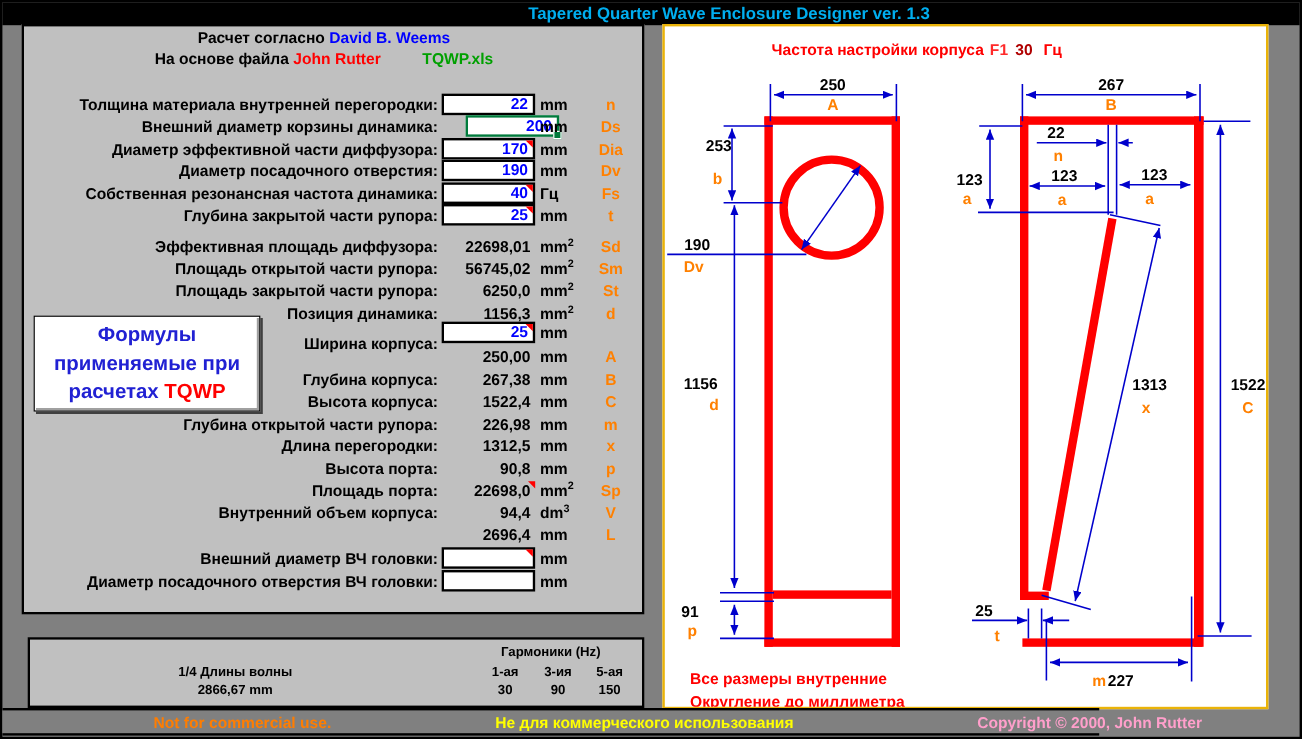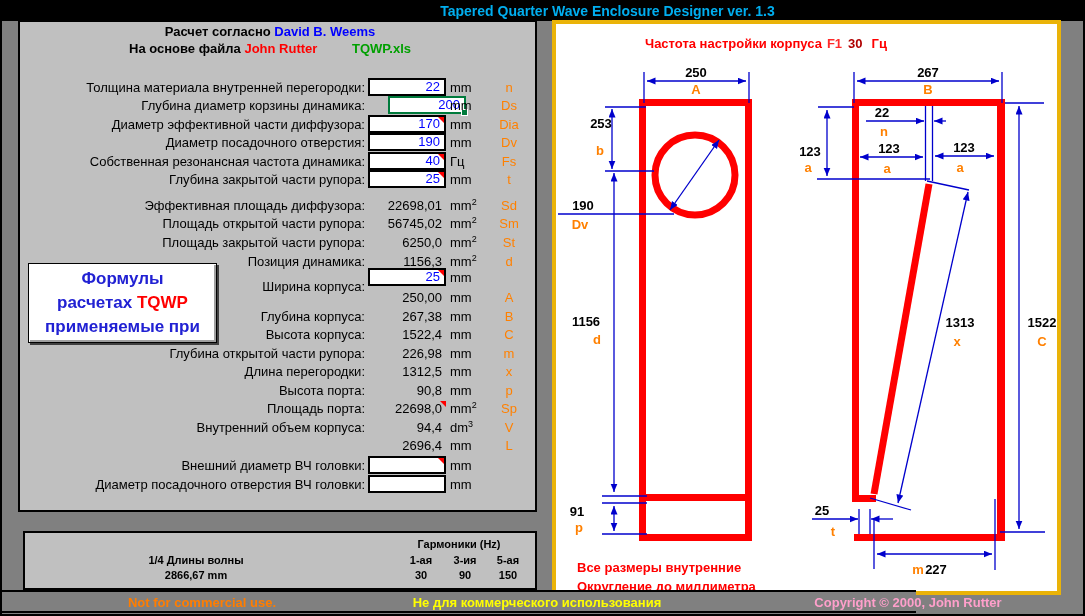--- a/index.html
+++ b/index.html
@@ -8,21 +8,21 @@
   
   #titlebar{position:absolute;left:0;top:0;width:1081px;height:19px;background:#000;}
   #titlebar .t{position:absolute;left:130px;right:0;top:0;height:19px;line-height:19px;
     text-align:center;color:#00AEEF;font-weight:bold;font-size:14px;}
   
   #mainpanel{position:absolute;left:16px;top:18px;width:515px;height:488px;
     background:#C0C0C0;border:2px solid #000;}
   .hdrline{position:absolute;left:0;width:500px;text-align:center;font-size:13px;font-weight:bold;color:#000;}
   .hdrline .blue{color:#0000FF;} .hdrline .red{color:#FF0000;} .hdrline .green{color:#00A000;margin-left:31px;}
   
-  .row{position:absolute;left:0;width:515px;height:19px;font-size:13px;font-weight:normal;}
+  .row{position:absolute;left:0;width:515px;height:19px;font-size:13px;font-weight:bold;}
   .row .lbl{position:absolute;left:8px;width:337px;top:2px;text-align:right;color:#000;white-space:nowrap;}
   .row.label-mid .lbl{top:11px;}
   .row .val{position:absolute;left:348px;width:78px;height:16px;top:2px;text-align:right;
     padding-right:4px;box-sizing:border-box;color:#000;white-space:nowrap;}
   .row.input .val{top:0;height:18px;background:#FFF;border:2px solid #000;color:#0000FF;line-height:13px;}
   .row.selected .val{border-color:#007B3C;margin-left:20px;}
   .row.selected .val::after{content:'';position:absolute;right:-4px;bottom:-4px;width:5px;height:5px;
     background:#007B3C;border:1px solid #FFF;}
   .row.note .val::before{content:'';position:absolute;top:0;right:0;width:0;height:0;
     border-top:6px solid #FF0000;border-left:6px solid transparent;}
@@ -41,21 +41,21 @@
   #harmonics span{position:absolute;text-align:center;white-space:nowrap;}
   
   #statusbar{position:absolute;left:0;top:588px;width:914px;height:19px;background:#808080;
     border-top:2px solid #000;border-bottom:2px solid #000;font-size:13px;font-weight:bold;}
   #statusbar span{position:absolute;top:1px;height:19px;line-height:19px;text-align:center;}
   #status-left{left:80px;width:240px;color:#FF7D00;}
   #status-center{left:385px;width:300px;color:#FFFF00;}
   #status-right{left:756px;width:300px;color:#FF9FCB;}
   
   #diagrampanel{position:absolute;left:550px;top:18px;width:501px;height:567px;
-    background:#FFF;border:4px solid #eab308;}
+    background:#FFF;border:2px solid #eab308;}
   svg text{font-family:"Liberation Sans",sans-serif;font-weight:bold;}
   .num{font-size:13px;fill:#000;text-anchor:middle;}
   .osym{font-size:13px;fill:#FF8000;text-anchor:middle;}
   .dtitle{font-size:13px;fill:#FF0000;}
   .dnote{font-size:13px;fill:#FF0000;}
   .dim{stroke:#0000CC;stroke-width:1.3;fill:none;}
 </style>
 </head>
 <body>
 
@@ -72,21 +72,21 @@
     <div>
 
         <div class="row input" style="top: 56px;">
           <div class="lbl">Толщина материала внутренней перегородки:</div>
           <div class="val">22</div>
           <div class="unit"><span>mm</span><sup></sup></div>
           <div class="sym">n</div>
         </div>
 
         <div class="row input selected" style="top: 74px;">
-          <div class="lbl">Глубина диаметр корзины динамика:</div>
+          <div class="lbl">Внешний диаметр корзины динамика:</div>
           <div class="val">200</div>
           <div class="unit"><span>mm</span><sup></sup></div>
           <div class="sym">Ds</div>
         </div>
 
         <div class="row input note" style="top: 93px;">
           <div class="lbl">Диаметр эффективной части диффузора:</div>
           <div class="val">170</div>
           <div class="unit"><span>mm</span><sup></sup></div>
           <div class="sym">Dia</div>
@@ -220,22 +220,22 @@
         <div class="row input" style="top: 453px;">
           <div class="lbl">Диаметр посадочного отверстия ВЧ головки:</div>
           <div class="val"></div>
           <div class="unit"><span>mm</span><sup></sup></div>
           <div class="sym"></div>
         </div>
       </div>
 
     <div id="formulas">
       <div>Формулы</div>
+      <div>применяемые при</div>
       <div><span>расчетах </span><span class="red">TQWP</span></div>
-      <div>применяемые при</div>
     </div>
   </div>
 
   <div id="harmonics">
     <span style="left:334px;top:5px;width:200px;">Гармоники (Hz)</span>
     <span style="left:71px;top:21px;width:200px;">1/4 Длины волны</span>
     <span style="left:71px;top:36px;width:200px;">2866,67 mm</span>
     <span style="left:366px;top:21px;width:60px;">1-ая</span>
     <span style="left:410px;top:21px;width:60px;">3-ия</span>
     <span style="left:453px;top:21px;width:60px;">5-ая</span>

